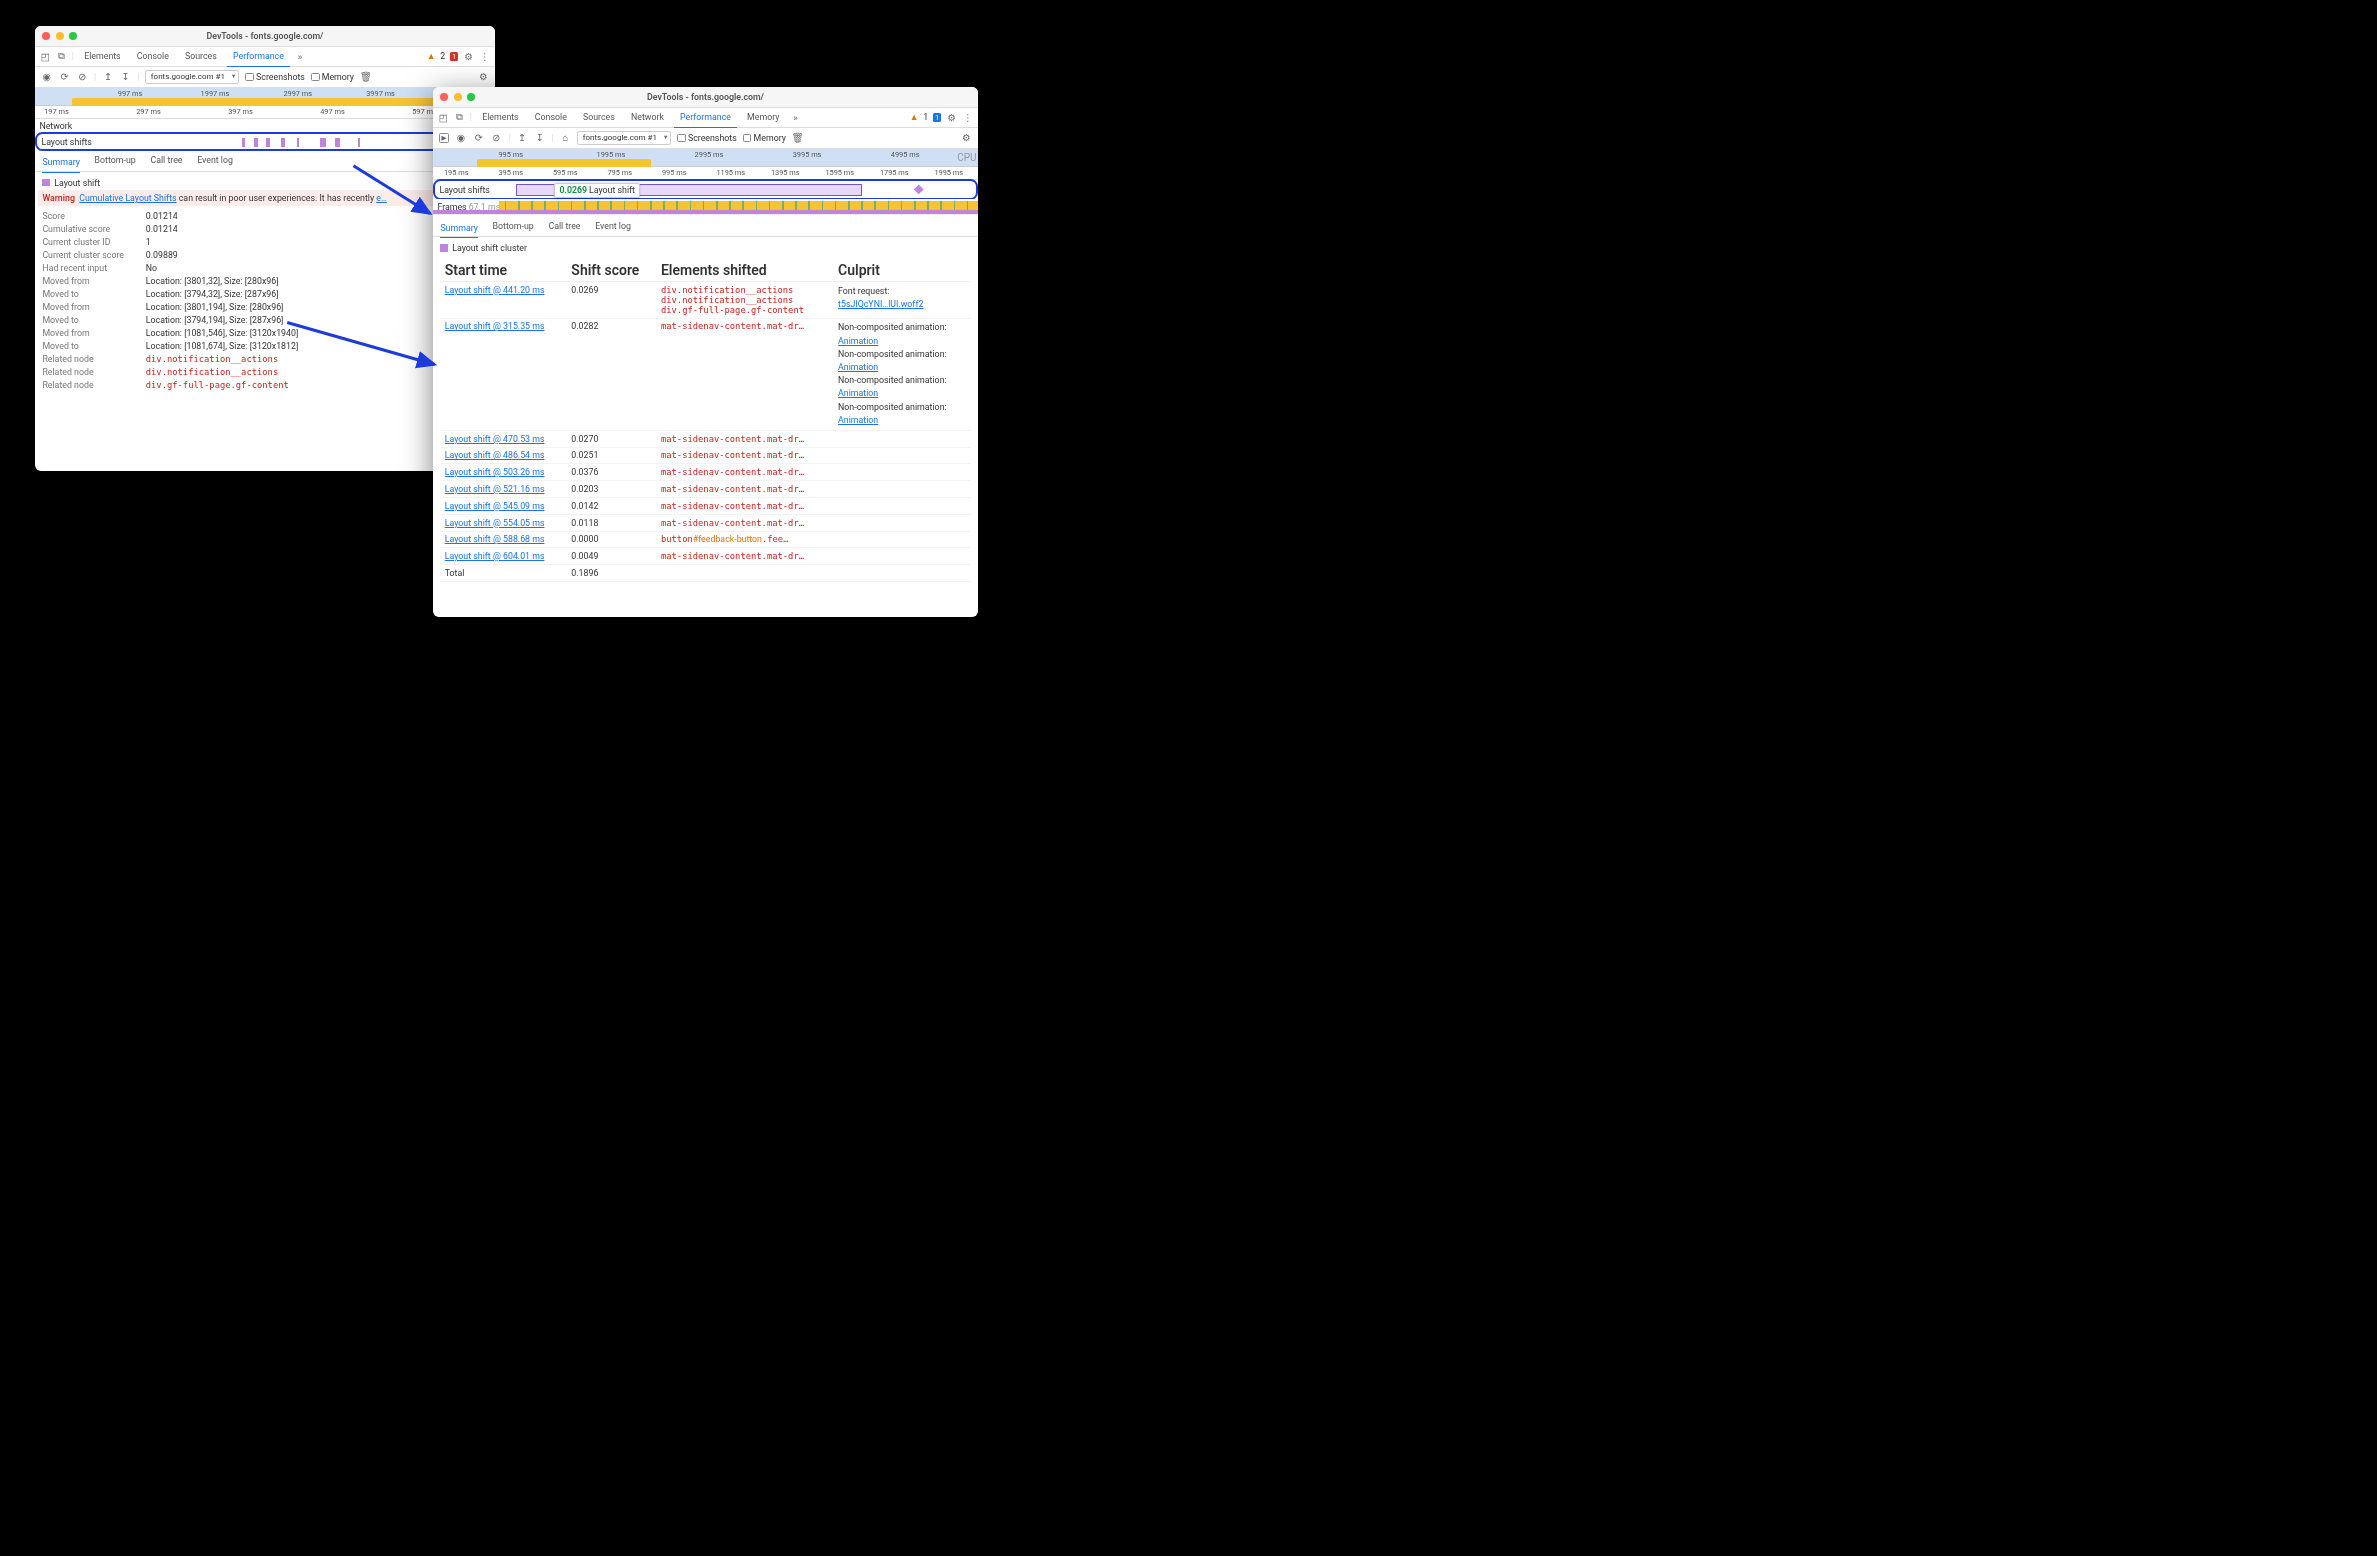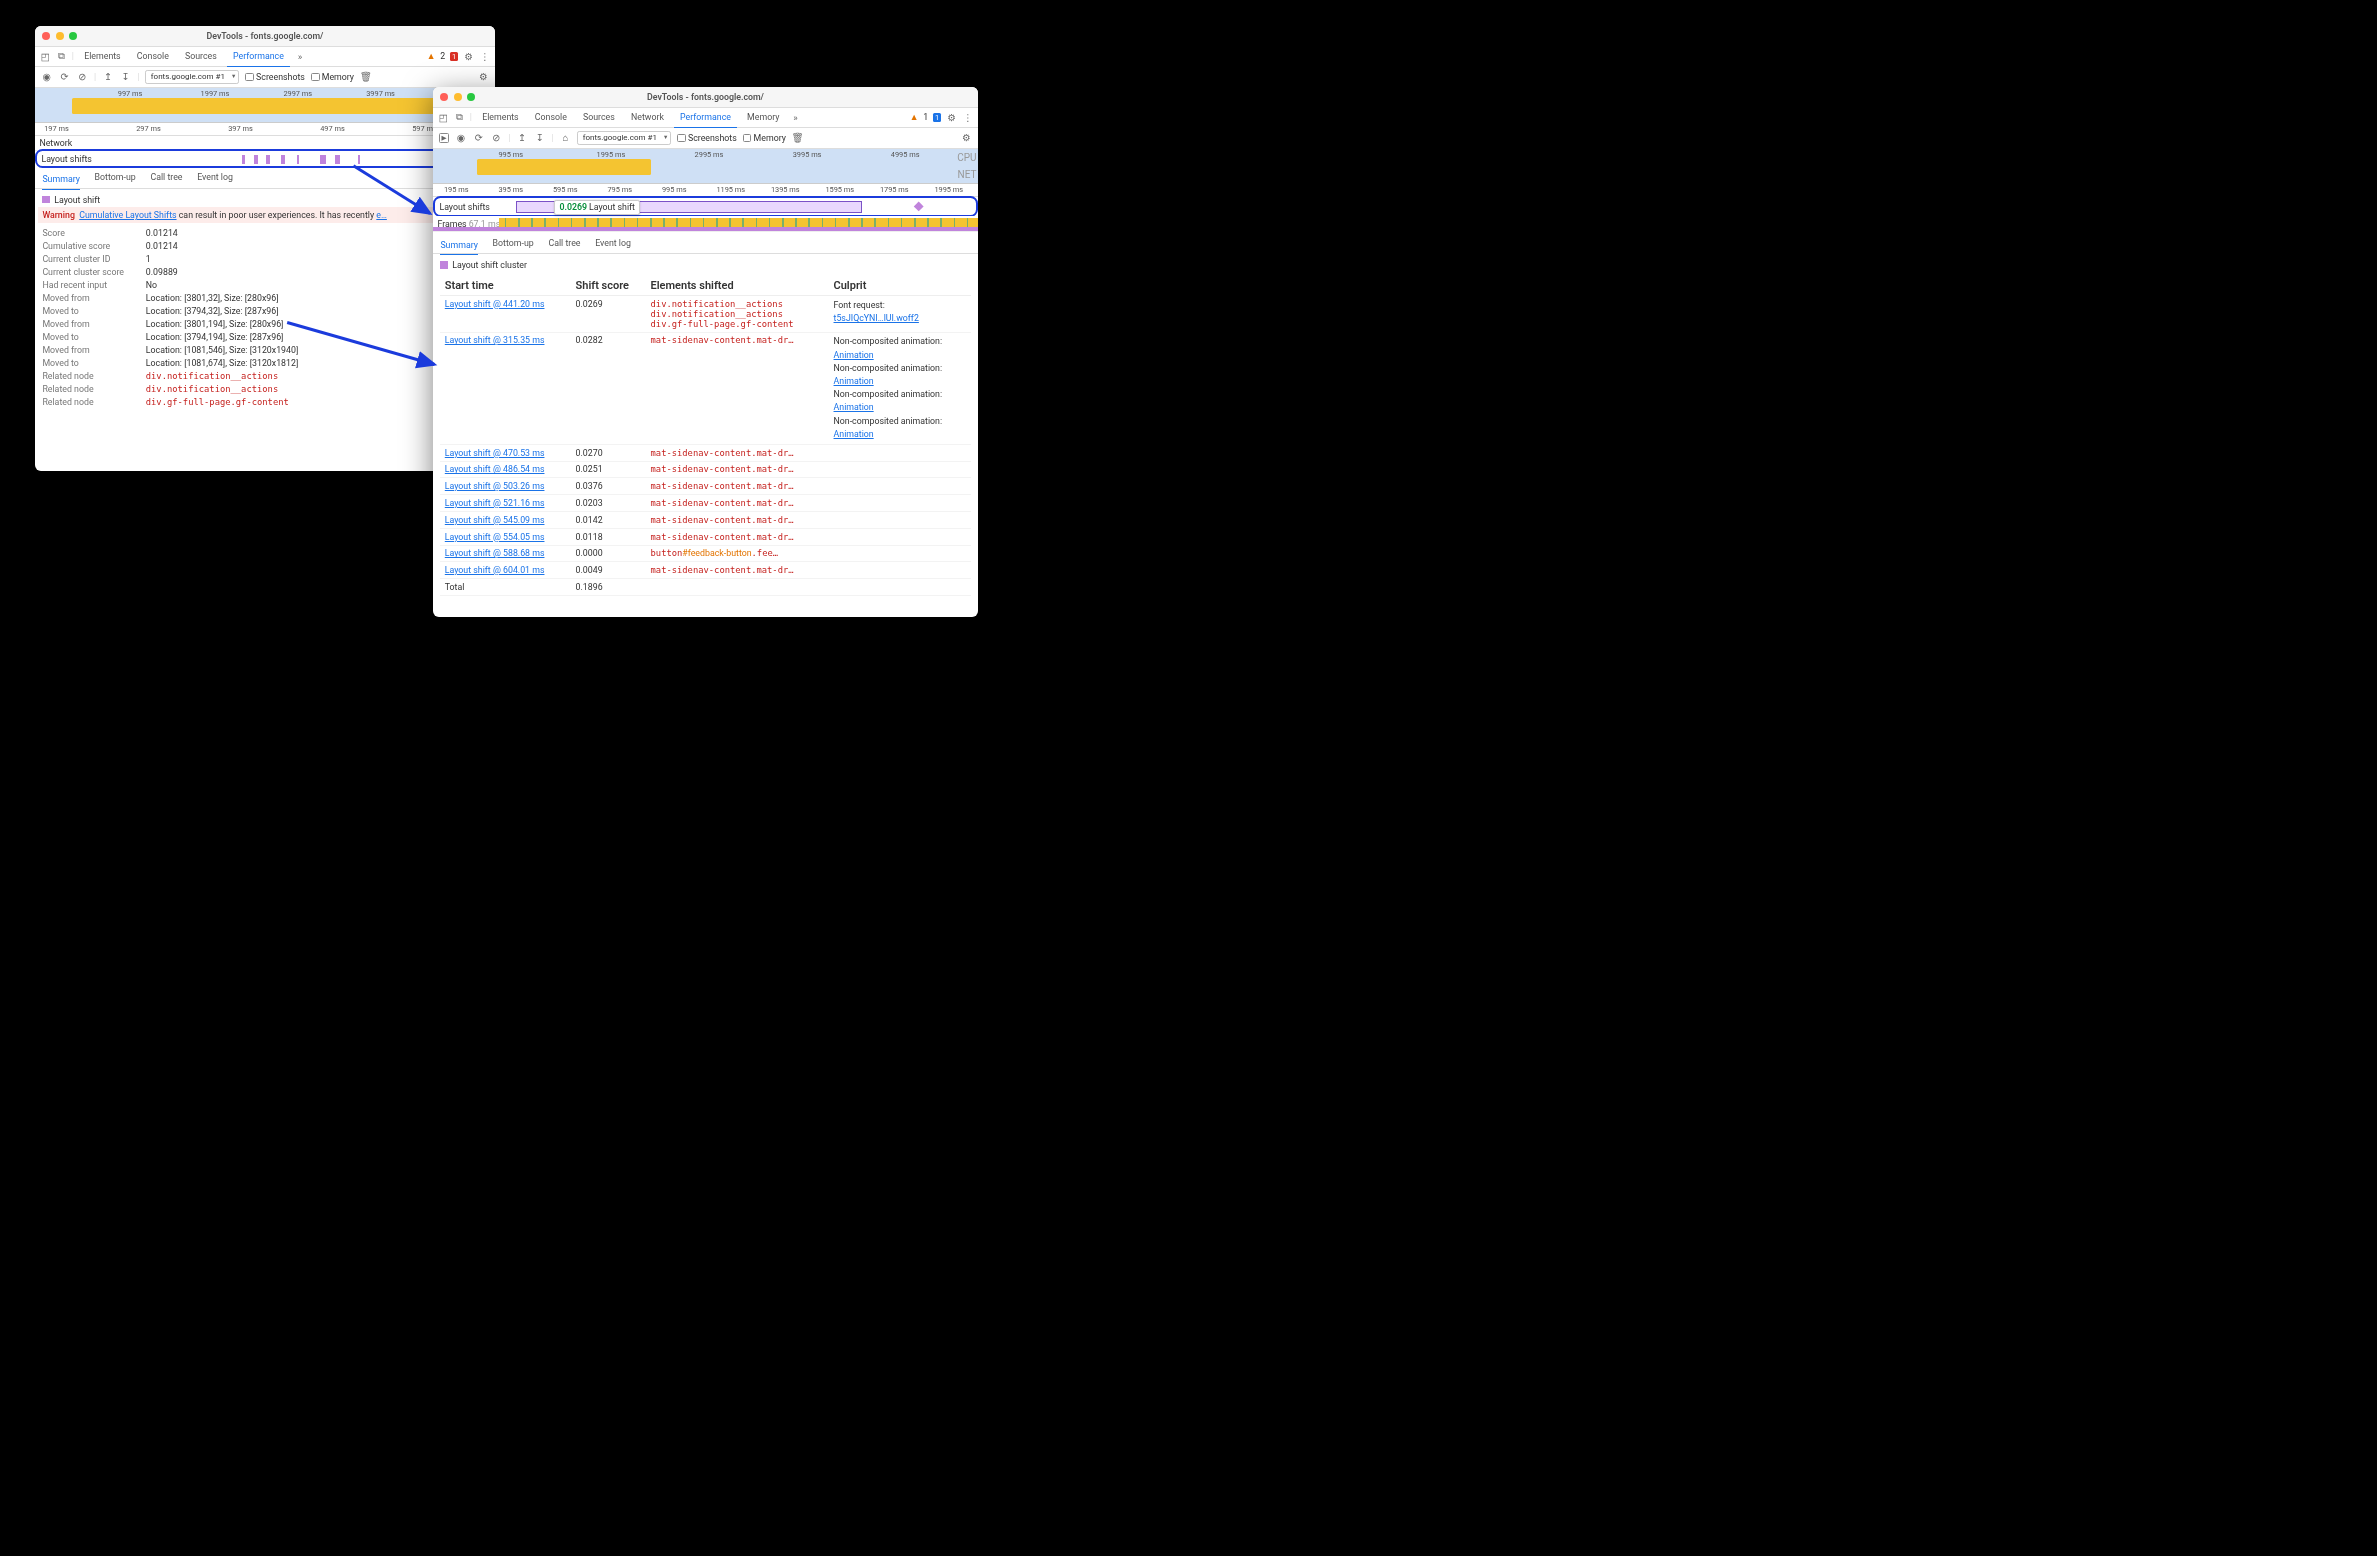--- a/index.html
+++ b/index.html
@@ -17,21 +17,21 @@
   .tab{padding:0 5.9px;height:100%;display:flex;align-items:center;color:#555;cursor:pointer}
   .tab.active{color:#1a73e8;border-bottom:1.5px solid #1a73e8;margin-bottom:-0.7px}
   .spacer{flex:1}
   .badge{display:inline-flex;align-items:center;gap:1.5px;font-size:8px;color:#555}
   .warn-t{color:#e37400}.err-t{background:#d93025;color:#fff;padding:0 2.2px;border-radius:1.5px;font-size:7.4px}
   .info-t{background:#1a73e8;color:#fff;padding:0 2.2px;border-radius:1.5px;font-size:7.4px}
   .toolbar{height:20.6px;border-bottom:0.7px solid #ddd;display:flex;align-items:center;padding:0 5.9px;gap:5.9px}
   .sel{border:0.7px solid #ccc;border-radius:2.2px;padding:1.5px 13.2px 1.5px 4.4px;font-size:8px;position:relative;background:#fff}
   .sel::after{content:"▾";position:absolute;right:2.9px;top:1.5px;font-size:6.6px;color:#666}
   .chk{width:8.8px;height:8.8px;border:0.7px solid #888;border-radius:1.5px;display:inline-block;vertical-align:-1.5px;margin-right:2.2px}
-  .overview{height:35px;background:linear-gradient(#cfe0f5,#cfe0f5);position:relative;border-bottom:0.7px solid #ccc}
+  .overview{height:18px;background:linear-gradient(#cfe0f5,#cfe0f5);position:relative;border-bottom:0.7px solid #ccc}
   .ov-band{position:absolute;left:8%;right:8%;top:10.3px;height:16px;background:#f4c431;border-radius:1.5px}
   .ov-tick{position:absolute;top:1.5px;font-size:7.4px;color:#555}
   .ov-side{position:absolute;right:1.5px;font-size:10px;color:#999}
   .ruler{height:13.2px;border-bottom:0.7px solid #ddd;position:relative;background:#fff}
   .ruler span{position:absolute;top:1.5px;font-size:7.4px;color:#555}
   .track{height:14.7px;border-bottom:0.7px solid #eee;display:flex;align-items:center;padding-left:4.4px;font-size:8px;color:#555;position:relative;background:#fff}
   .track.highlight{border:2.2px solid #1b3bdc;border-radius:7.4px;height:19px;margin:-1.5px 0}
   .track.highlight2{border:2.2px solid #1b3bdc;border-radius:7.4px;height:20.6px;margin:-0.7px 0}
   .blips{position:absolute;left:66px;right:2.9px;top:2.2px;bottom:2.2px}
   .blip{position:absolute;top:1.5px;height:8.8px;background:#c084dc}
@@ -41,21 +41,21 @@
   .panel{flex:1;overflow:auto;padding:5.9px 7.4px}
   .sw{width:7.4px;height:7.4px;background:#c084dc;display:inline-block;margin-right:4.4px;vertical-align:-0.7px}
   .row{display:flex;gap:7.4px;padding:1.5px 0;font-size:8.8px}
   .lbl{color:#777;min-width:96px}
   .warn-row{background:#fdecea;padding:2.9px 4.4px;margin:2.9px -4.4px}
   .warn-row .w{color:#c5221f;font-weight:500}
   .link{color:#1a73e8;text-decoration:underline;cursor:pointer}
   .code{font-family:ui-monospace,Menlo,monospace;color:#c5221f}
   .idcode{color:#e37400}
   .tbl{width:100%;border-collapse:collapse}
-  .tbl th{text-align:left;font-weight:600;padding:2.9px 4.4px;border-bottom:0.7px solid #eee;font-size:11px}
+  .tbl th{text-align:left;font-weight:600;padding:2.9px 4.4px;border-bottom:0.7px solid #eee;font-size:14px}
   .tbl td{padding:2.9px 4.4px;border-bottom:0.7px solid #f3f3f3;vertical-align:top;font-size:8.8px}
   .tbl td .link{font-size:8.8px}
   .culprit-line{font-size:8.8px;line-height:1.5}
   .tooltip{position:absolute;background:#fff;border:0.7px solid #ccc;padding:1.5px 4.4px;font-size:8px;border-radius:2.2px;box-shadow:0 0.7px 2.2px rgba(0,0,0,.2);z-index:10}
   .tooltip .v{color:#0a8f3c;font-weight:600}
   .diamond{position:absolute;width:7.4px;height:7.4px;background:#c084dc;transform:rotate(45deg)}
   svg.arrow{position:absolute;pointer-events:none;z-index:50}
   .frames-track{background:repeating-linear-gradient(90deg,#f4c431 0 5.9px,#7ab06a 5.9px 7.4px,#f4c431 7.4px 13.2px);height:10.3px}
   .longbar{position:absolute;left:0;right:0;bottom:0;height:4.4px;background:#c084dc}
   .cls-bar{position:absolute;top:2.9px;height:11.8px;border:0.7px solid #7b52c7;background:#e9d8fd}

